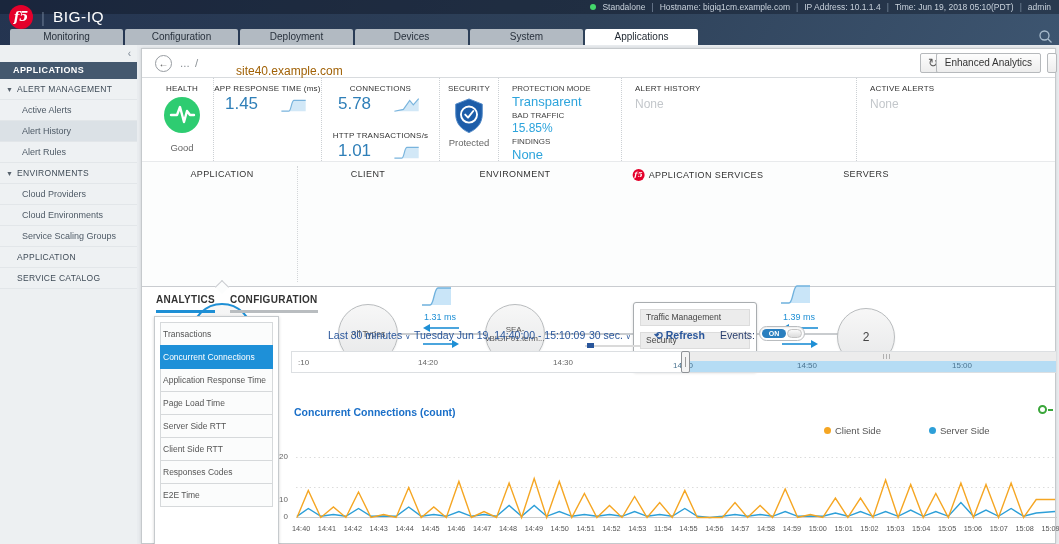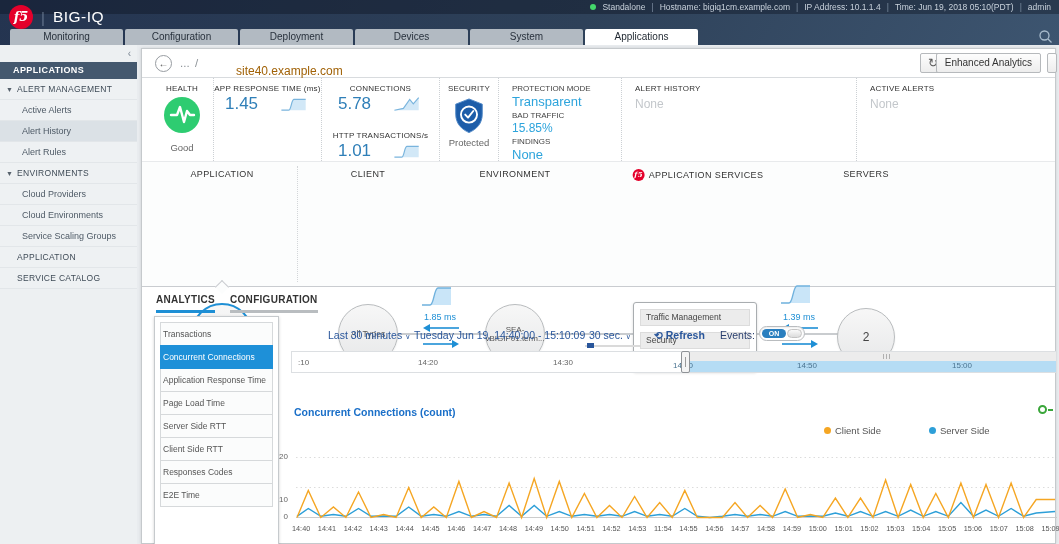--- a/index.html
+++ b/index.html
@@ -56,21 +56,21 @@
   .ea-btn{position:absolute;right:14px;top:4px;padding:0 8px;line-height:18px;}
   .partial-btn{position:absolute;right:-2px;top:4px;width:10px;}
 
   
   .cards{position:relative;height:84px;border-bottom:1px solid #e8eaec;}
   .card{position:absolute;top:0;bottom:0;padding-top:6px;}
   .card + .card{border-left:1px dotted #ccd0d4;}
   .c-label{font-size:8px;color:#333;letter-spacing:.2px;}
   .ctr{text-align:center;}
   .big{font-size:17px;color:#2f7fb8;display:inline-block;vertical-align:middle;}
-  .vrow{display:flex;align-items:flex-start;justify-content:center;gap:20px;margin-top:1px;}
+  .vrow{display:flex;align-items:center;justify-content:center;gap:20px;margin-top:1px;}
   .sub{font-size:9.5px;color:#666;margin-top:2px;}
   .pm-label{font-size:8px;color:#444;margin-top:2px;}
   .pm-val{font-size:12px;color:#2da4dc;margin:1px 0;}
   .none-gray{font-size:12px;color:#c3c7cb;margin-top:4px;}
   .health-ic{margin:3px auto 2px;}
   .shield-ic{margin:4px auto 1px;display:block;}
 
   
   .flow{position:relative;height:125px;background:#fcfdfd;border-bottom:1px solid #c9ccd0;}
   .flabel{position:absolute;top:7px;transform:translateX(-50%);font-size:9px;color:#333;letter-spacing:.4px;
@@ -308,21 +308,21 @@
       <div class="svcbox">
         <div class="svcitem">Traffic Management</div>
         <div class="svcitem">Security</div>
       </div>
       <div class="fnode" style="left:695px;top:146px;width:58px;height:58px;font-size:12px;color:#444;">2</div>
 
       <svg style="position:absolute;left:278px;top:122px;" width="34" height="24" viewBox="0 0 34 24">
         <path d="M2,21 L10,21 C14,21 14,4 18,4 L31,4 L31,21 Z" fill="#c9e5f8"></path>
         <path d="M2,21 L10,21 C14,21 14,4 18,4 L31,4" fill="none" stroke="#6fb1dd" stroke-width="1.3"></path>
       </svg>
-      <div class="lat" style="left:282px;top:150px;">1.85 ms</div>
+      <div class="lat" style="left:282px;top:150px;">1.31 ms</div>
       <svg style="position:absolute;left:280px;top:161px;" width="38" height="10" viewBox="0 0 38 10">
         <line x1="7" y1="5" x2="37" y2="5" stroke="#1e8fd5" stroke-width="1.6"></line>
         <path d="M8,1 L1,5 L8,9 Z" fill="#1e8fd5"></path>
       </svg>
       <svg style="position:absolute;left:280px;top:177px;" width="38" height="10" viewBox="0 0 38 10">
         <line x1="1" y1="5" x2="31" y2="5" stroke="#1e8fd5" stroke-width="1.6"></line>
         <path d="M30,1 L37,5 L30,9 Z" fill="#1e8fd5"></path>
       </svg>
 
       <svg style="position:absolute;left:637px;top:120px;" width="34" height="24" viewBox="0 0 34 24">

